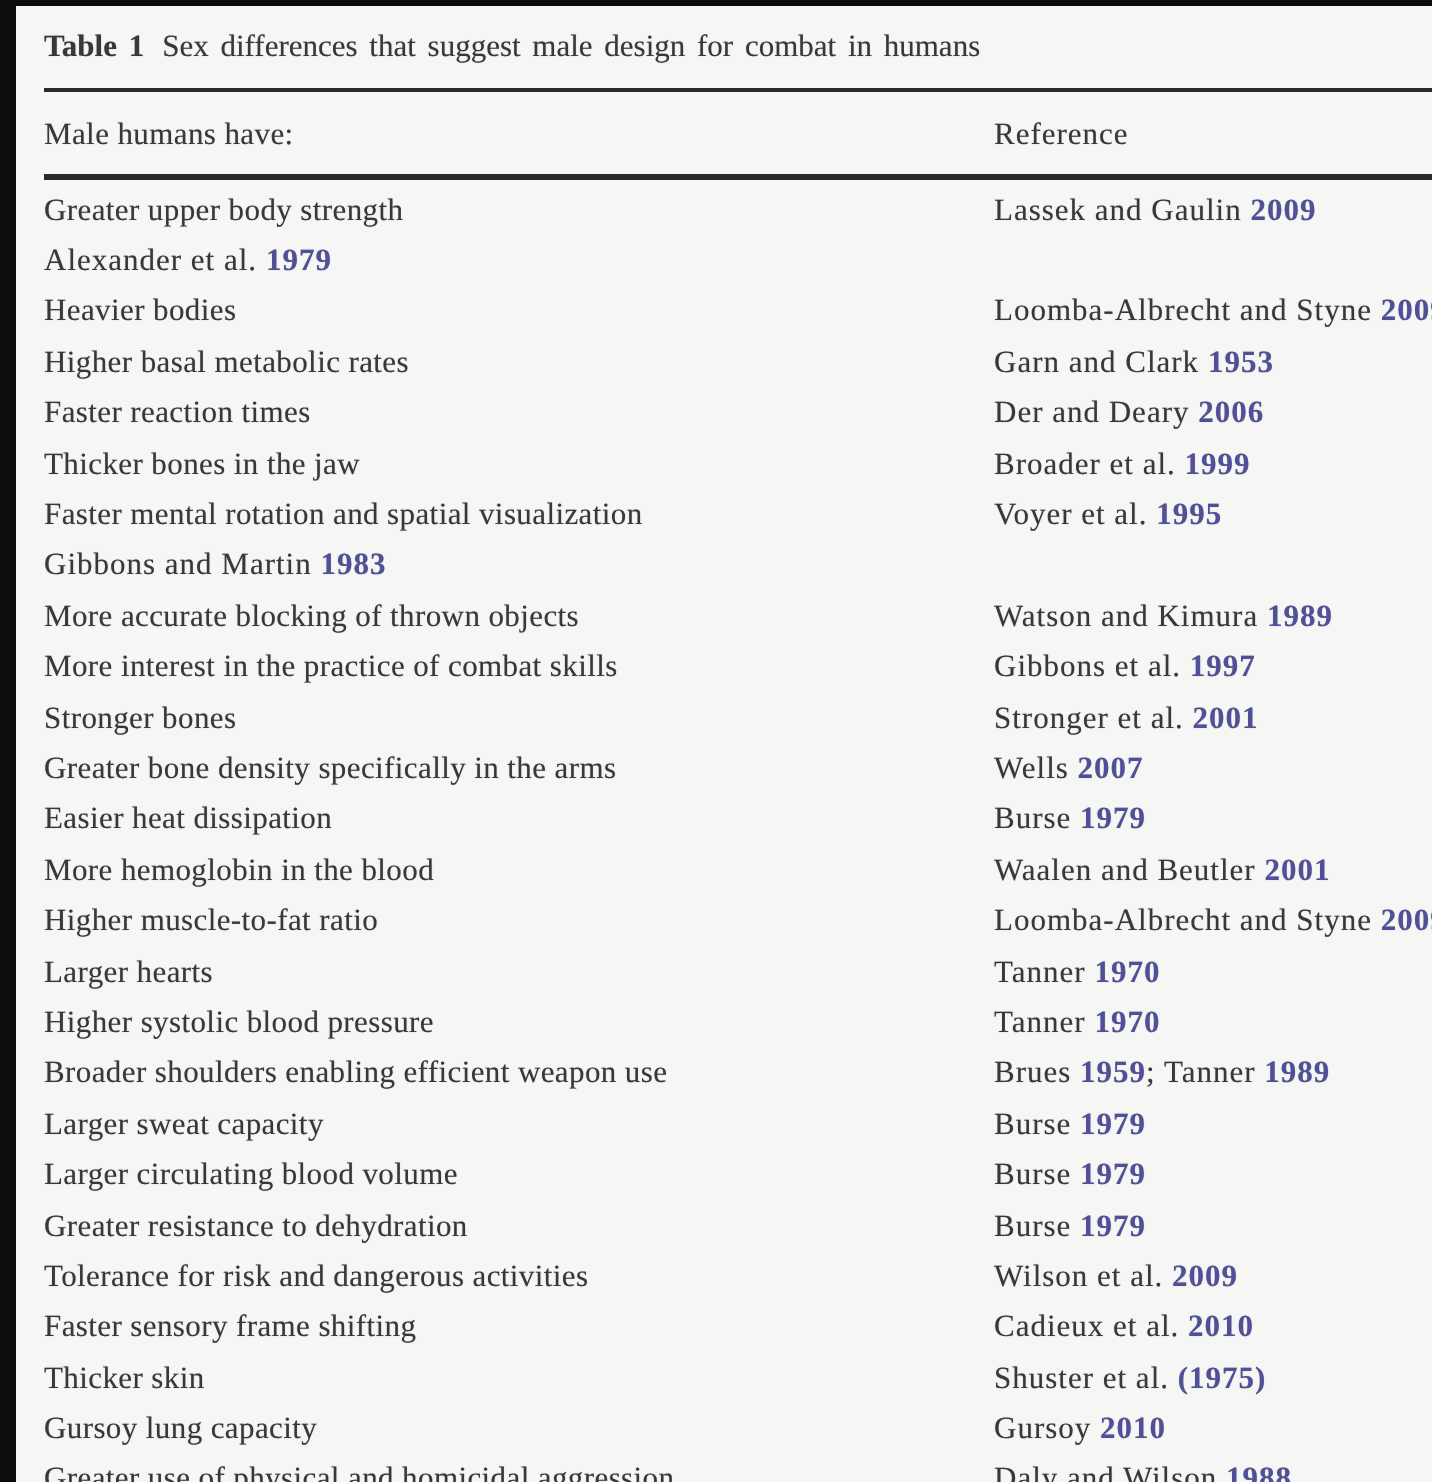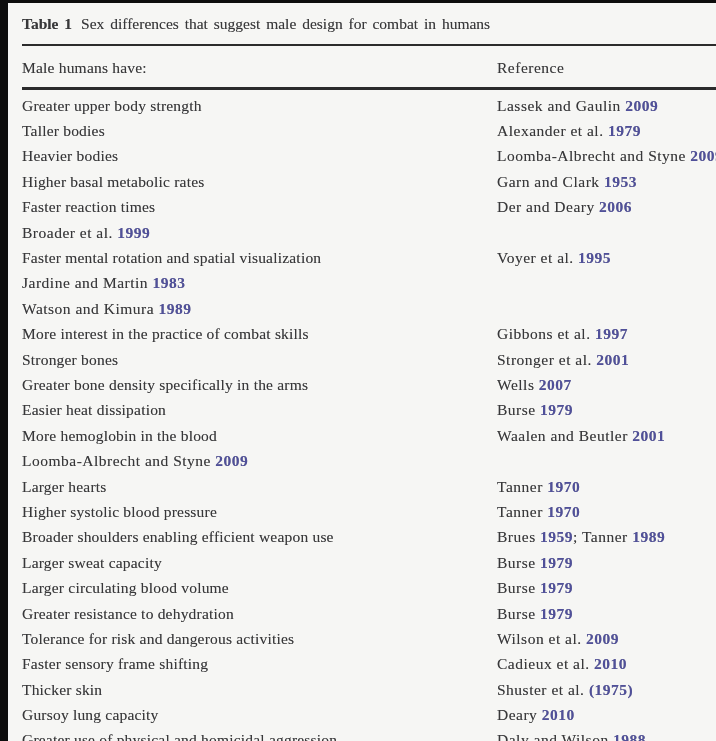--- a/index.html
+++ b/index.html
@@ -94,46 +94,47 @@
     </div>
 
     <div class="rule rule-mid"></div>
 
     <div class="rows" id="rows">
         <div class="row">
           <div class="cell trait">Greater upper body strength</div>
           <div class="cell ref"><span>Lassek and Gaulin </span><span class="year">2009</span></div>
         </div>
         <div class="row">
-          <div class="cell trait">Taller bodies</div>
           <div class="cell ref"><span>Alexander et al. </span><span class="year">1979</span></div>
         </div>
         <div class="row">
           <div class="cell trait">Heavier bodies</div>
           <div class="cell ref"><span>Loomba-Albrecht and Styne </span><span class="year">2009</span></div>
         </div>
         <div class="row">
           <div class="cell trait">Higher basal metabolic rates</div>
           <div class="cell ref"><span>Garn and Clark </span><span class="year">1953</span></div>
         </div>
         <div class="row">
           <div class="cell trait">Faster reaction times</div>
           <div class="cell ref"><span>Der and Deary </span><span class="year">2006</span></div>
         </div>
         <div class="row">
+          <div class="cell trait">Thicker bones in the jaw</div>
           <div class="cell ref"><span>Broader et al. </span><span class="year">1999</span></div>
         </div>
         <div class="row">
           <div class="cell trait">Faster mental rotation and spatial visualization</div>
           <div class="cell ref"><span>Voyer et al. </span><span class="year">1995</span></div>
         </div>
         <div class="row">
-          <div class="cell ref"><span>Jardine and Martin </span><span class="year">1983</span></div>
-        </div>
-        <div class="row">
+          <div class="cell ref"><span>Gibbons and Martin </span><span class="year">1983</span></div>
+        </div>
+        <div class="row">
+          <div class="cell trait">More accurate blocking of thrown objects</div>
           <div class="cell ref"><span>Watson and Kimura </span><span class="year">1989</span></div>
         </div>
         <div class="row">
           <div class="cell trait">More interest in the practice of combat skills</div>
           <div class="cell ref"><span>Gibbons et al. </span><span class="year">1997</span></div>
         </div>
         <div class="row">
           <div class="cell trait">Stronger bones</div>
           <div class="cell ref"><span>Stronger et al. </span><span class="year">2001</span></div>
         </div>
@@ -143,20 +144,21 @@
         </div>
         <div class="row">
           <div class="cell trait">Easier heat dissipation</div>
           <div class="cell ref"><span>Burse </span><span class="year">1979</span></div>
         </div>
         <div class="row">
           <div class="cell trait">More hemoglobin in the blood</div>
           <div class="cell ref"><span>Waalen and Beutler </span><span class="year">2001</span></div>
         </div>
         <div class="row">
+          <div class="cell trait">Higher muscle-to-fat ratio</div>
           <div class="cell ref"><span>Loomba-Albrecht and Styne </span><span class="year">2009</span></div>
         </div>
         <div class="row">
           <div class="cell trait">Larger hearts</div>
           <div class="cell ref"><span>Tanner </span><span class="year">1970</span></div>
         </div>
         <div class="row">
           <div class="cell trait">Higher systolic blood pressure</div>
           <div class="cell ref"><span>Tanner </span><span class="year">1970</span></div>
         </div>
@@ -183,21 +185,21 @@
         <div class="row">
           <div class="cell trait">Faster sensory frame shifting</div>
           <div class="cell ref"><span>Cadieux et al. </span><span class="year">2010</span></div>
         </div>
         <div class="row">
           <div class="cell trait">Thicker skin</div>
           <div class="cell ref"><span>Shuster et al. </span><span class="year">(1975)</span></div>
         </div>
         <div class="row">
           <div class="cell trait">Gursoy lung capacity</div>
-          <div class="cell ref"><span>Deary </span><span class="year">2010</span></div>
+          <div class="cell ref"><span>Gursoy </span><span class="year">2010</span></div>
         </div>
         <div class="row">
           <div class="cell trait">Greater use of physical and homicidal aggression</div>
           <div class="cell ref"><span>Daly and Wilson </span><span class="year">1988</span></div>
         </div>
       </div>
   </div>
 </div>
 
 </body></html>

